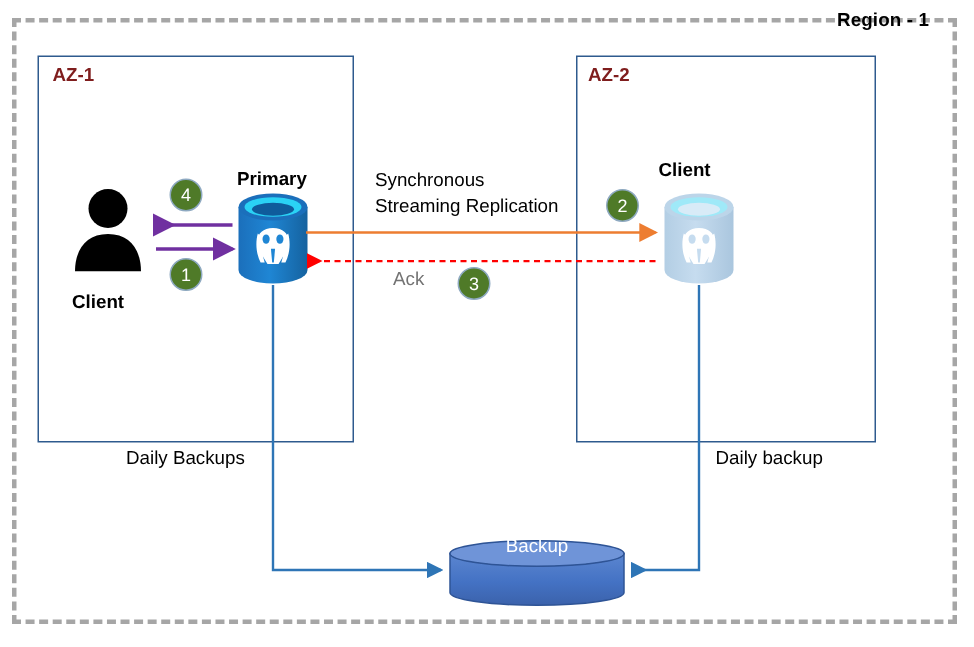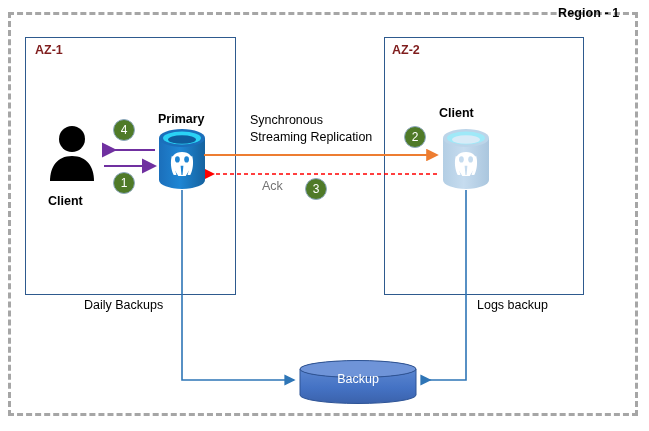--- a/index.html
+++ b/index.html
@@ -146,21 +146,21 @@
 
   
   #backup-cyl {
     left: 299px;
     top: 360px;
     width: 118px;
     height: 44px;
   }
   #backup-text {
     left: 299px;
-    top: 372px;
+    top: 357px;
     width: 118px;
     text-align: center;
     font-size: 12.5px;
     color: #ffffff;
   }
 
   
   #wires {
     left: 0;
     top: 0;
@@ -272,21 +272,21 @@
 
   <div class="abs badge" id="badge-4">4</div>
   <div class="abs badge" id="badge-1">1</div>
   <div class="abs badge" id="badge-2">2</div>
   <div class="abs badge" id="badge-3">3</div>
 
   <div class="abs" id="replication-label" style="white-space: pre-line;">Synchronous
 Streaming Replication</div>
   <div class="abs" id="ack-label">Ack</div>
   <div class="abs" id="daily-backups-label">Daily Backups</div>
-  <div class="abs" id="logs-backup-label">Logs backup</div>
+  <div class="abs" id="logs-backup-label">Daily backup</div>
 
   <svg class="abs" id="backup-cyl" viewBox="0 0 118 44">
     <defs>
       <linearGradient id="bkGrad" x1="0" y1="0" x2="0" y2="1">
         <stop offset="0%" stop-color="#5b86d0"></stop>
         <stop offset="55%" stop-color="#4472c4"></stop>
         <stop offset="100%" stop-color="#3b62ab"></stop>
       </linearGradient>
     </defs>
     <path d="M1 9 L1 35 A58 8.5 0 0 0 117 35 L117 9 Z" fill="url(#bkGrad)" stroke="#2e5496" stroke-width="1"></path>

